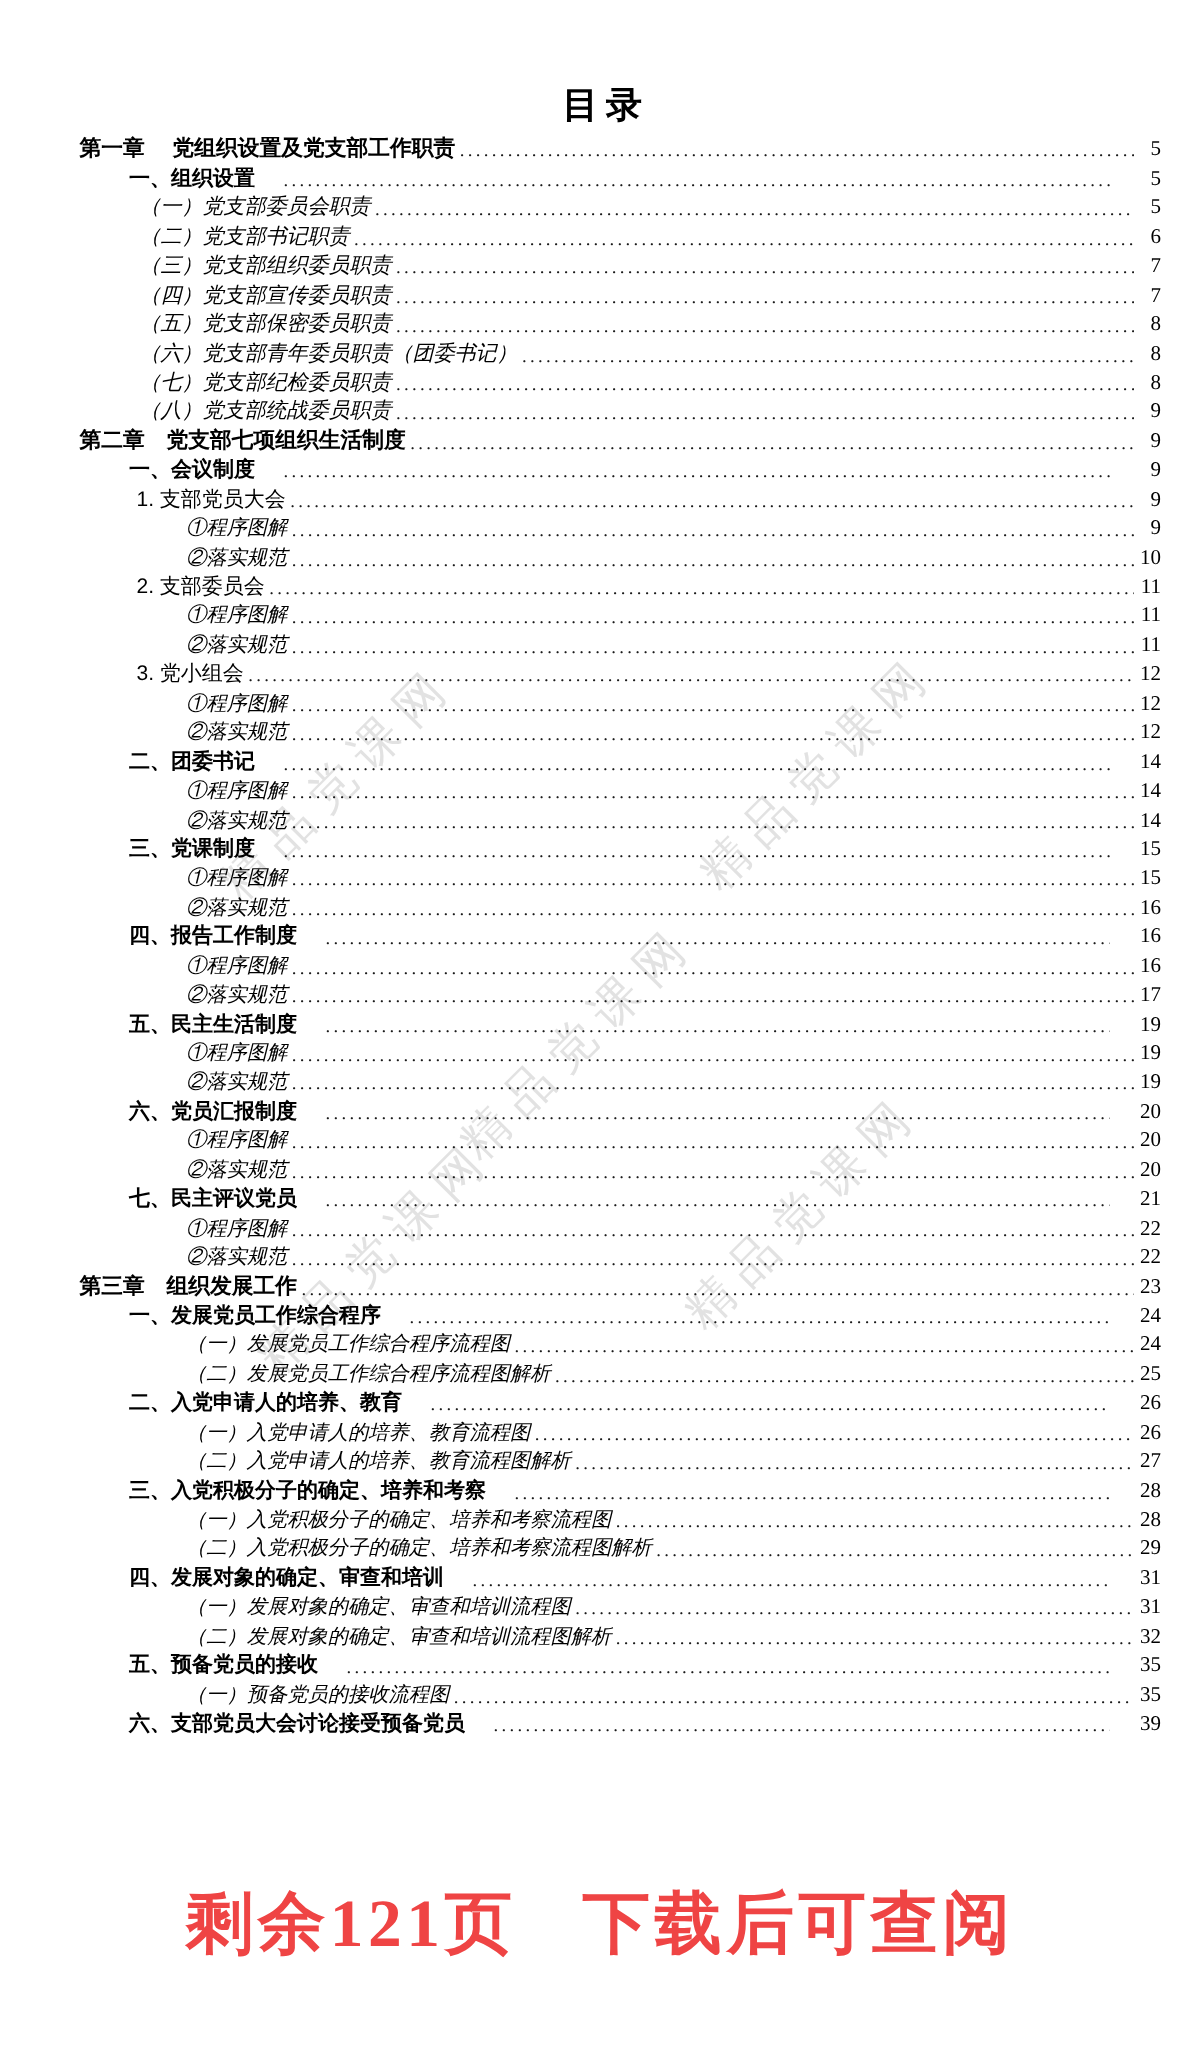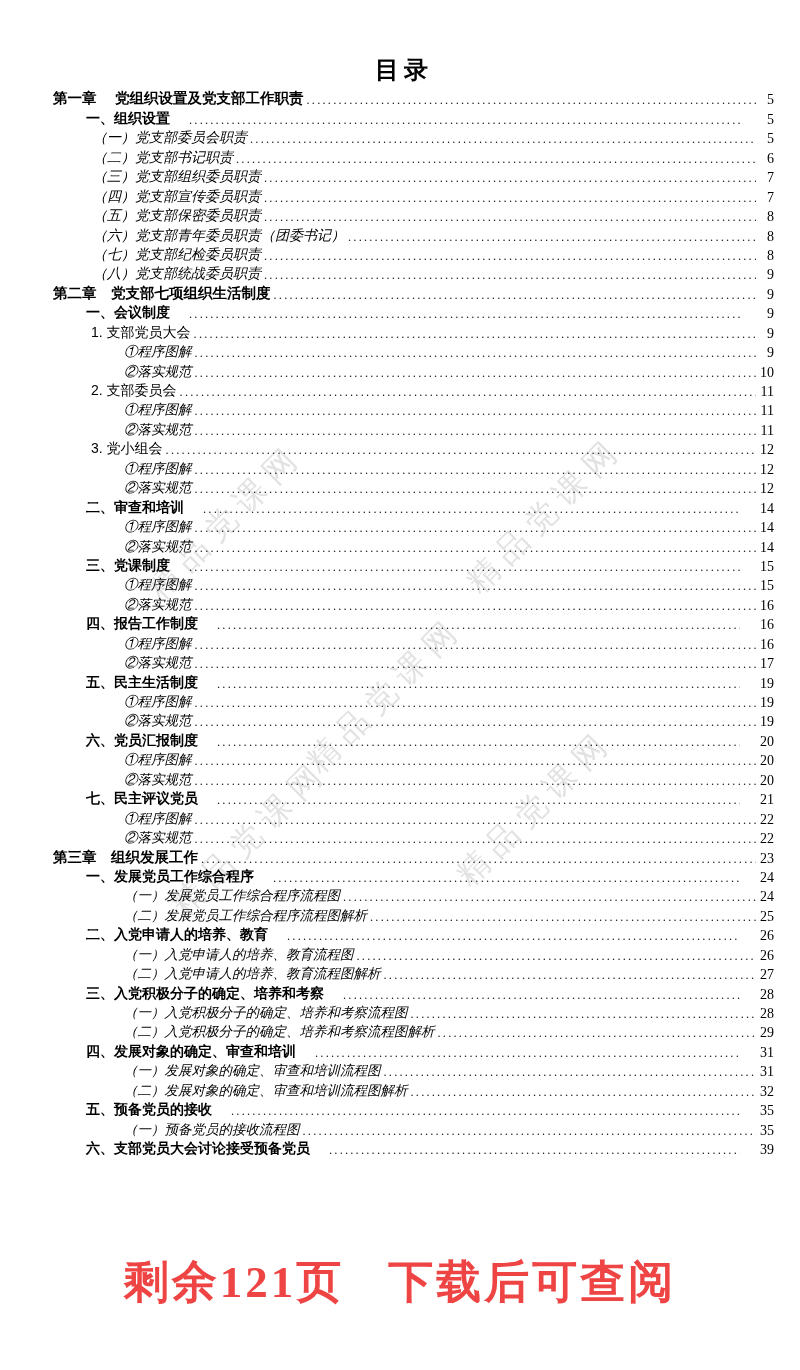--- a/index.html
+++ b/index.html
@@ -193,21 +193,21 @@
       <span class="t">①程序图解</span>
       <span class="dots"></span>
       <span class="pg">12</span>
     </div>
     <div class="row lv-sub">
       <span class="t">②落实规范</span>
       <span class="dots"></span>
       <span class="pg">12</span>
     </div>
     <div class="row lv-section">
-      <span class="t">二、审查和培训</span>
+      <span class="t">二、团委书记</span>
       <span class="dots"></span>
       <span class="pg">14</span>
     </div>
     <div class="row lv-sub">
       <span class="t">①程序图解</span>
       <span class="dots"></span>
       <span class="pg">14</span>
     </div>
     <div class="row lv-sub">
       <span class="t">②落实规范</span>

